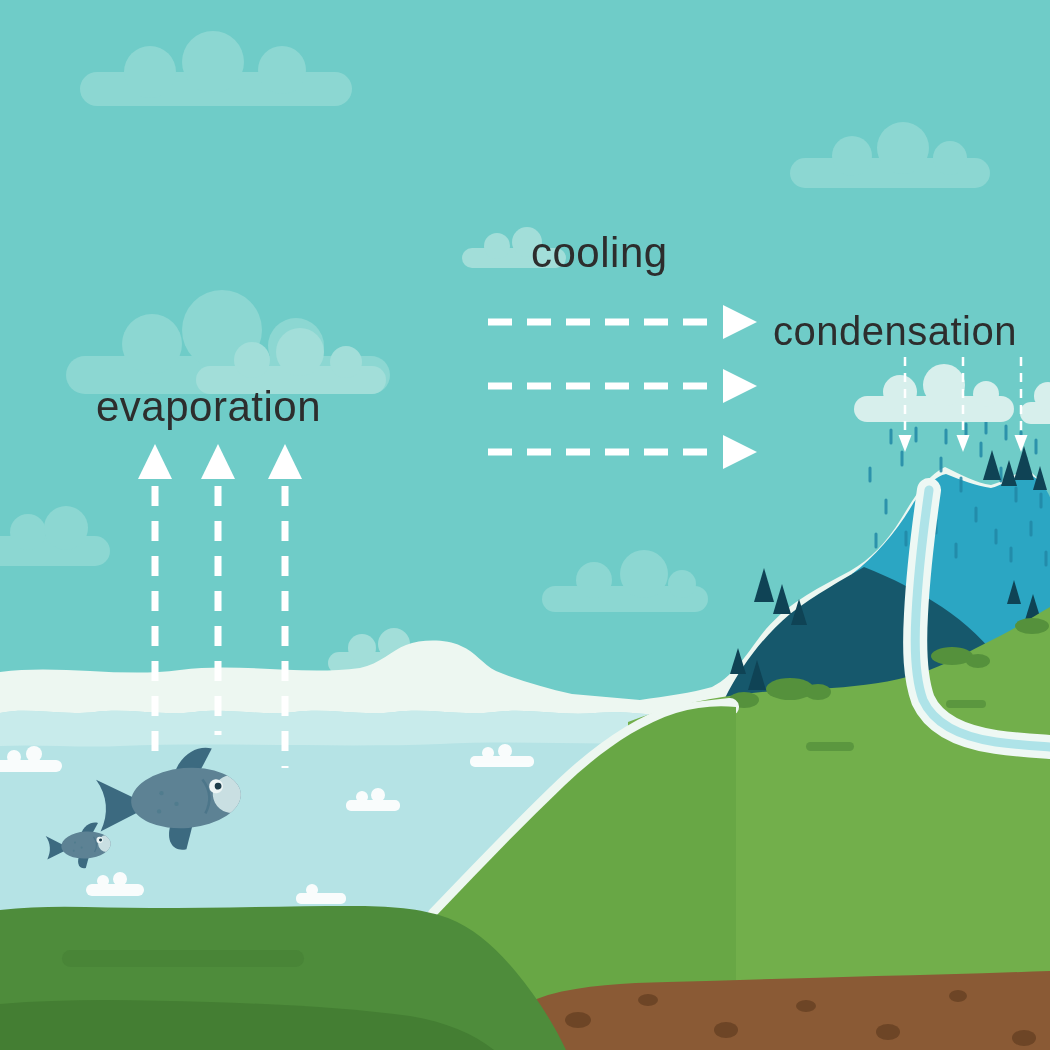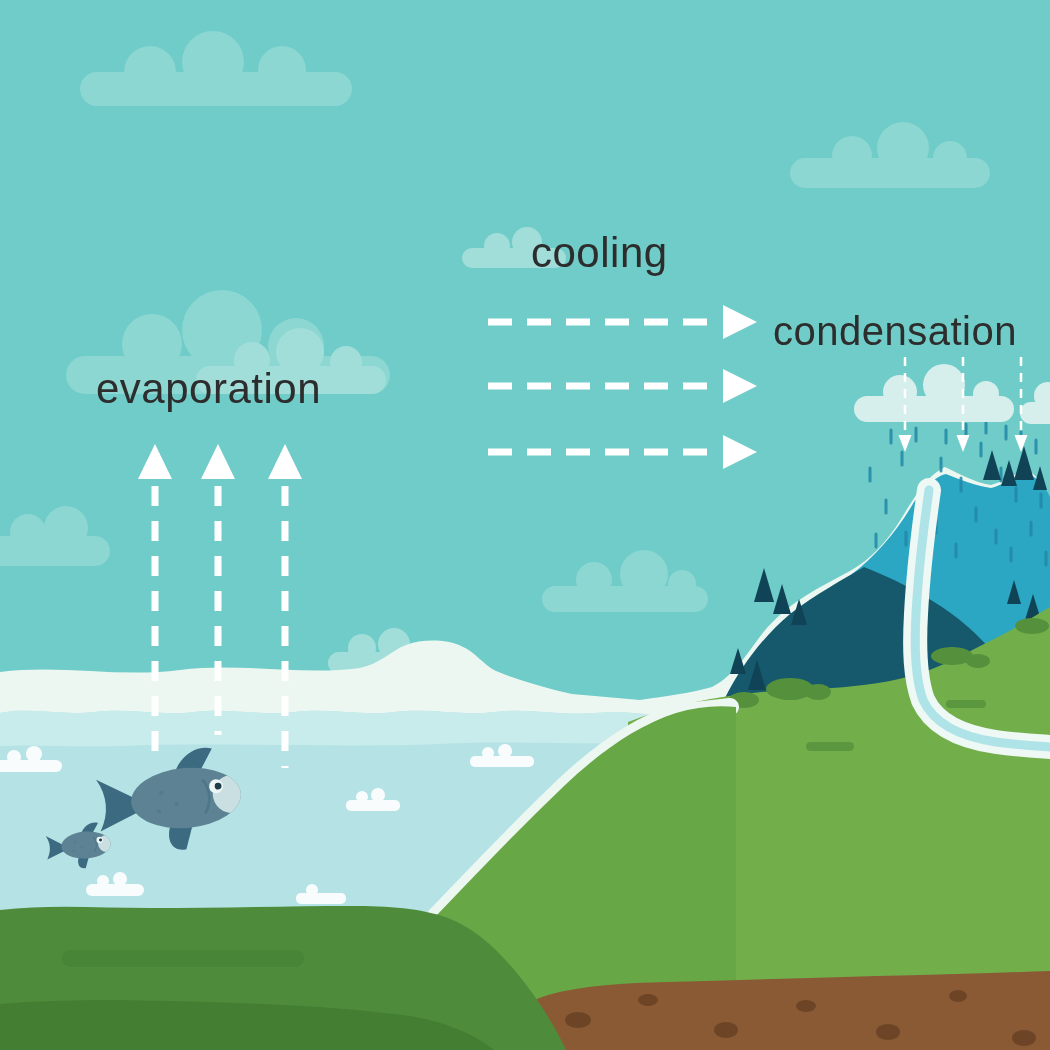--- a/index.html
+++ b/index.html
@@ -1,19 +1,19 @@
 <!DOCTYPE html>
 <html style="--sky: #6fccc8; --cloud: #8cd7d2; --cloud_light: #a2ded9; --cloud_white: #d7efec; --haze: #edf7f1; --lake: #b5e3e5; --lake_light: #c8ebeb; --wave: #ffffff; --green_bright: #72af4b; --green_mid: #68a745; --green_dark: #4e8c3b; --green_darkest: #447e33; --bush: #55913c; --mountain_blue: #2ba6c3; --mountain_dark: #16586c; --pine: #0f4355; --waterfall: #eef8f4; --river: #aee3e8; --rain: #2187a6; --soil: #8a5a35; --soil_spot: #6d4526; --fish_body: #5d8294; --fish_dark: #3c6a80; --fish_light: #c9dfe2; --arrow: #ffffff; --text: #2d2d2d;"><head>
 <meta charset="utf-8">
 <style>
   html,body{margin:0;padding:0;background:#444;}
   .stage{position:relative;width:1050px;height:1050px;overflow:hidden;background:var(--sky,#6fccc8);}
   .scene{position:absolute;inset:0;display:block;}
   .label{position:absolute;font-family:"Liberation Sans",sans-serif;color:var(--text,#2d2d2d);line-height:1;letter-spacing:.5px;}
-  #lab-evap{left:96px;top:368px;font-size:42px;}
+  #lab-evap{left:96px;top:386px;font-size:42px;}
   #lab-cool{left:531px;top:232px;font-size:42px;}
   #lab-cond{left:773px;top:311px;font-size:40px;}
 
   .sky{fill:var(--sky,#6fccc8);}
   .cloud{fill:var(--cloud,#8cd7d2);}
   .cloudLight{fill:var(--cloud_light,#a2ded9);}
   .cloudWhite{fill:var(--cloud_white,#d7efec);}
   .haze{fill:var(--haze,#edf7f1);}
   .hazeRim{stroke:var(--haze,#edf7f1);stroke-width:18;fill:none;stroke-linecap:round;}
   .lake{fill:var(--lake,#b5e3e5);}

